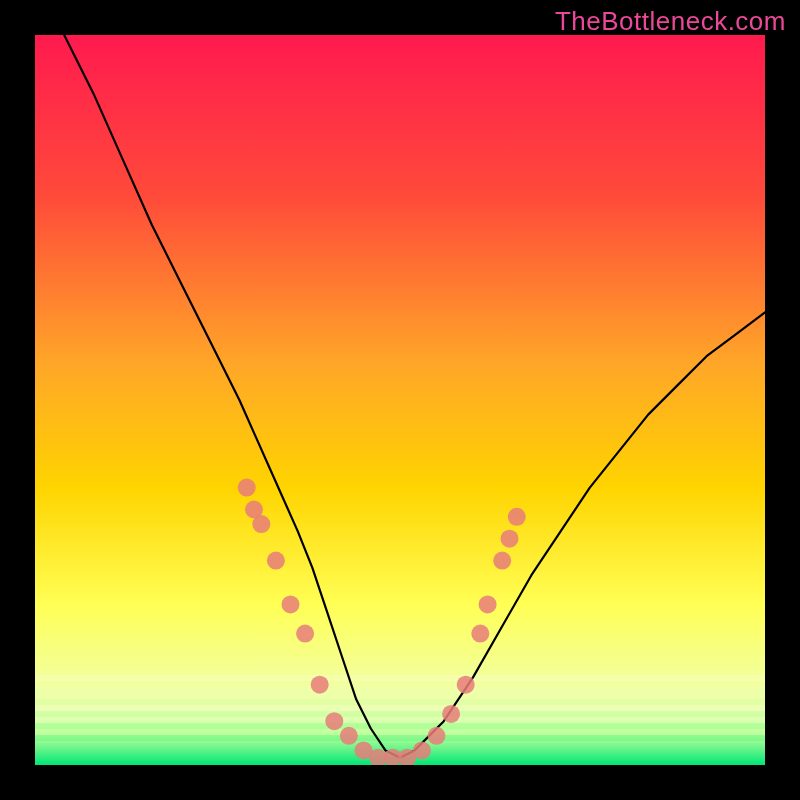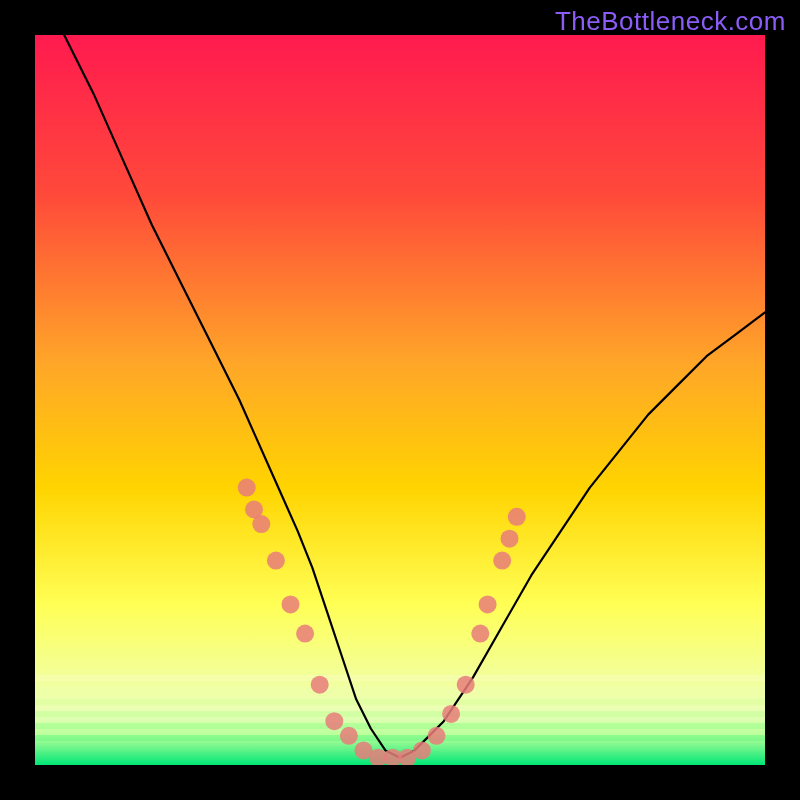--- a/index.html
+++ b/index.html
@@ -8,21 +8,21 @@
     height: 800px;
     background: #000;
     position: relative;
     font-family: Arial, Helvetica, sans-serif;
     overflow: hidden;
   }
   .watermark {
     position: absolute;
     top: 6px;
     right: 14px;
-    color: #8b5cf6;
+    color: #ec4899;
     font-size: 26px;
     font-weight: 400;
     letter-spacing: 0.5px;
     z-index: 10;
   }
   .plot {
     position: absolute;
     left: 35px;
     top: 35px;
     width: 730px;

